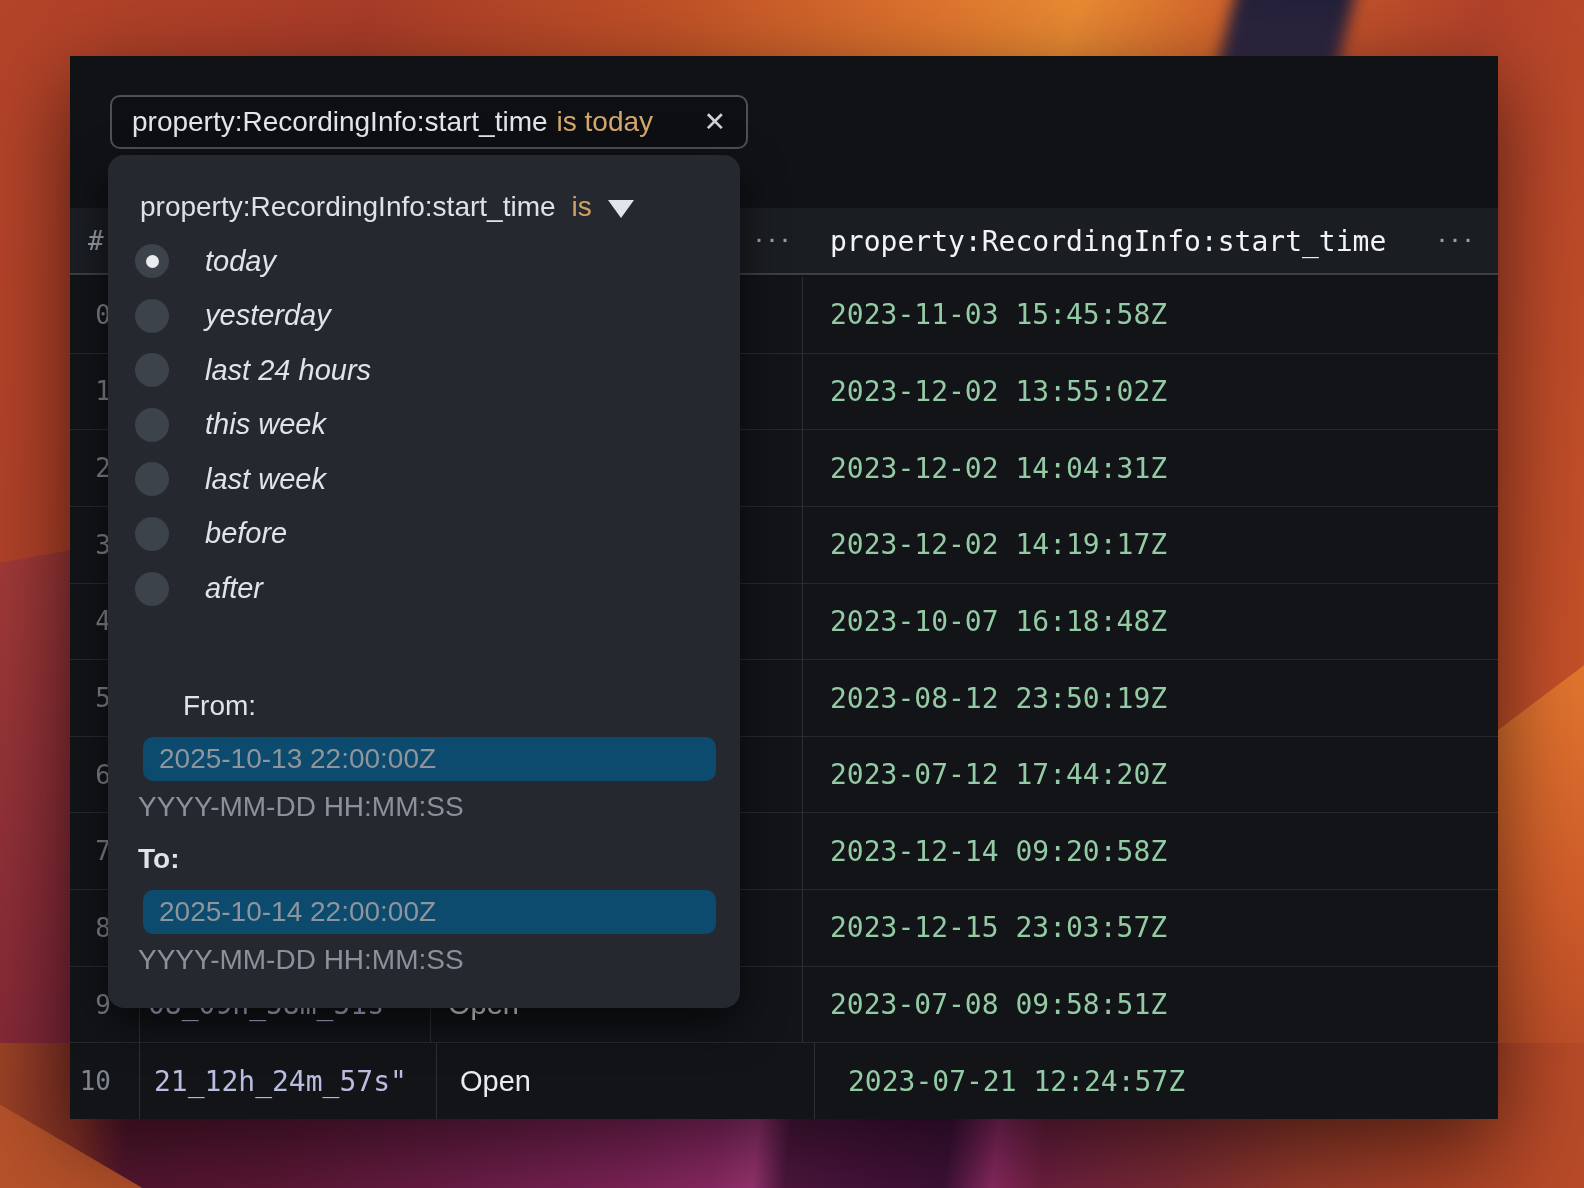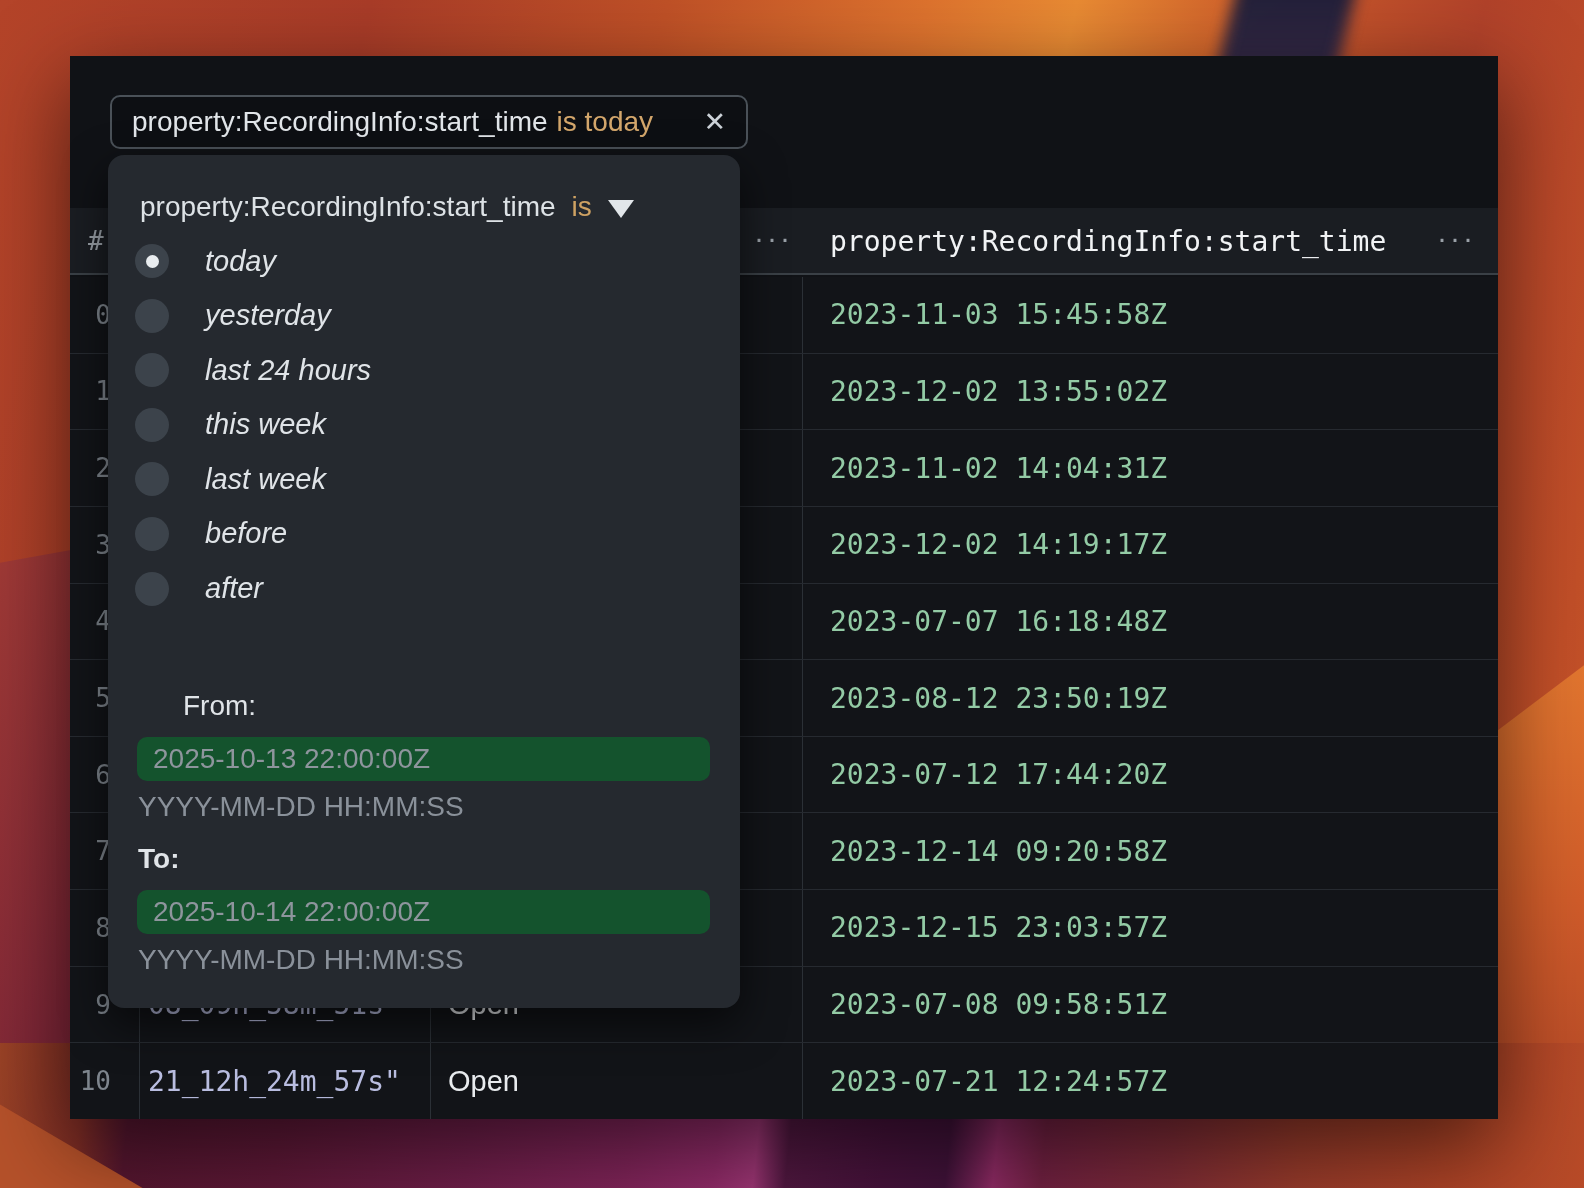--- a/index.html
+++ b/index.html
@@ -43,21 +43,21 @@
   .th-dots{position:absolute;top:46%;transform:translateY(-50%);
     color:#9aa1a8;font-size:30px;letter-spacing:3px;line-height:1;}
   .th-dots.left{left:684px;}
   .th-dots.right{right:22px;}
   .th-title{position:absolute;left:760px;top:50%;transform:translateY(-50%);
     color:#f1f3f5;font:28px "DejaVu Sans Mono",monospace;white-space:pre;}
 
   .tbody{position:absolute;left:0;top:221px;width:100%;height:842px;
     display:flex;flex-direction:column;}
   .tr{flex:1;display:flex;border-bottom:1px solid #262a30;box-sizing:border-box;background:#121418;}
-  .tr:last-child{border-bottom:none;}
+  .tr:last-child{border-bottom:none;gap:6px;}
   .td{display:flex;align-items:center;box-sizing:border-box;overflow:hidden;}
   .td.idx{width:70px;justify-content:flex-end;padding-right:28px;
     color:#7e858d;font:26px "DejaVu Sans Mono",monospace;border-right:1px solid #2b3036;}
   .td.name{width:291px;padding-left:8px;color:#b9bde0;
     font:28px "DejaVu Sans Mono",monospace;border-right:1px solid #2b3036;white-space:pre;}
   .td.open{width:372px;padding-left:17px;color:#e8ebee;font-size:29px;
     border-right:1px solid #2b3036;}
   .td.time{flex:1;padding-left:27px;color:#93cba5;
     font:28px "DejaVu Sans Mono",monospace;white-space:pre;}
 
@@ -79,21 +79,21 @@
   .tri{width:0;height:0;border-left:13px solid transparent;border-right:13px solid transparent;
     border-top:18px solid #e2e6ea;margin-left:16px;margin-top:4px;}
   .radio-list{position:absolute;left:27px;top:89px;display:flex;flex-direction:column;gap:20.6px;font-style:italic;}
   .radio-item{display:flex;align-items:center;height:34px;cursor:pointer;}
   .radio-circle{width:34px;height:34px;border-radius:50%;background:#3c434b;
     display:flex;align-items:center;justify-content:center;flex:none;}
   .radio-circle.selected::after{content:"";width:13px;height:13px;border-radius:50%;background:#e9edf0;}
   .radio-label{margin-left:36px;color:#e0e4e8;font-size:29px;white-space:pre;}
   .section-label{position:absolute;left:30px;color:#e0e4e8;font-size:28px;}
   .from-label{top:535px;margin-left:45px;} .to-label{top:688px;font-weight:bold;}
-  .text-input{position:absolute;left:29px;width:573px;height:44px;background:#14532d;
+  .text-input{position:absolute;left:35px;width:573px;height:44px;background:#0c4a6e;
     border-radius:10px;display:flex;align-items:center;padding-left:16px;box-sizing:border-box;
     color:#8e959d;font-size:28px;white-space:pre;}
   .from-input{top:582px;} .to-input{top:735px;}
   .hint{position:absolute;left:30px;color:#8a919a;font-size:28px;white-space:pre;}
   .from-hint{top:636px;} .to-hint{top:789px;}
 </style>
 </head>
 <body>
 
 <div class="wallpaper">
@@ -123,33 +123,33 @@
       <div class="tr">
         <div class="td idx">1</div>
         <div class="td name"></div>
         <div class="td open"></div>
         <div class="td time">2023-12-02 13:55:02Z</div>
       </div>
       <div class="tr">
         <div class="td idx">2</div>
         <div class="td name"></div>
         <div class="td open"></div>
-        <div class="td time">2023-11-02 14:04:31Z</div>
+        <div class="td time">2023-12-02 14:04:31Z</div>
       </div>
       <div class="tr">
         <div class="td idx">3</div>
         <div class="td name"></div>
         <div class="td open"></div>
         <div class="td time">2023-12-02 14:19:17Z</div>
       </div>
       <div class="tr">
         <div class="td idx">4</div>
         <div class="td name"></div>
         <div class="td open"></div>
-        <div class="td time">2023-07-07 16:18:48Z</div>
+        <div class="td time">2023-10-07 16:18:48Z</div>
       </div>
       <div class="tr">
         <div class="td idx">5</div>
         <div class="td name"></div>
         <div class="td open"></div>
         <div class="td time">2023-08-12 23:50:19Z</div>
       </div>
       <div class="tr">
         <div class="td idx">6</div>
         <div class="td name"></div>

